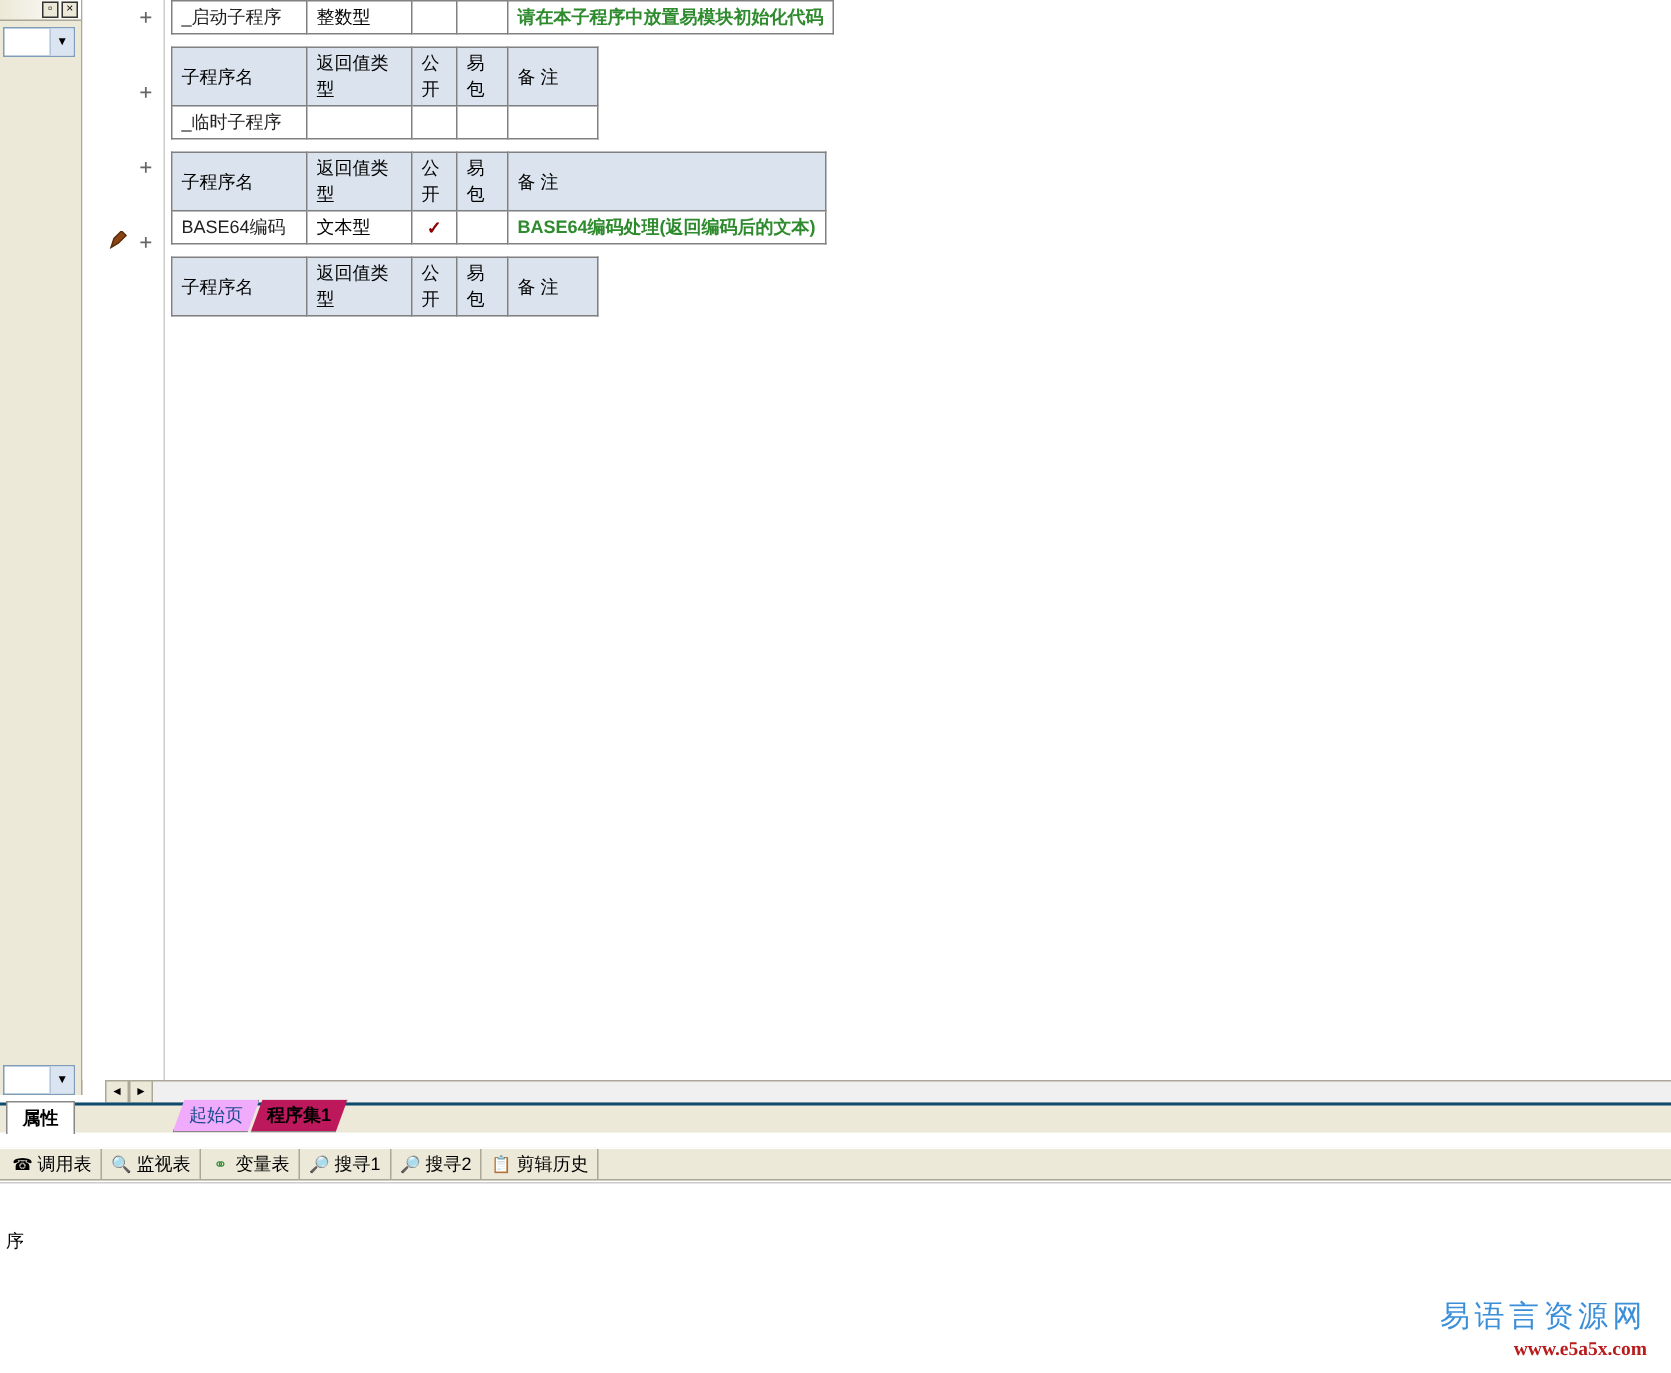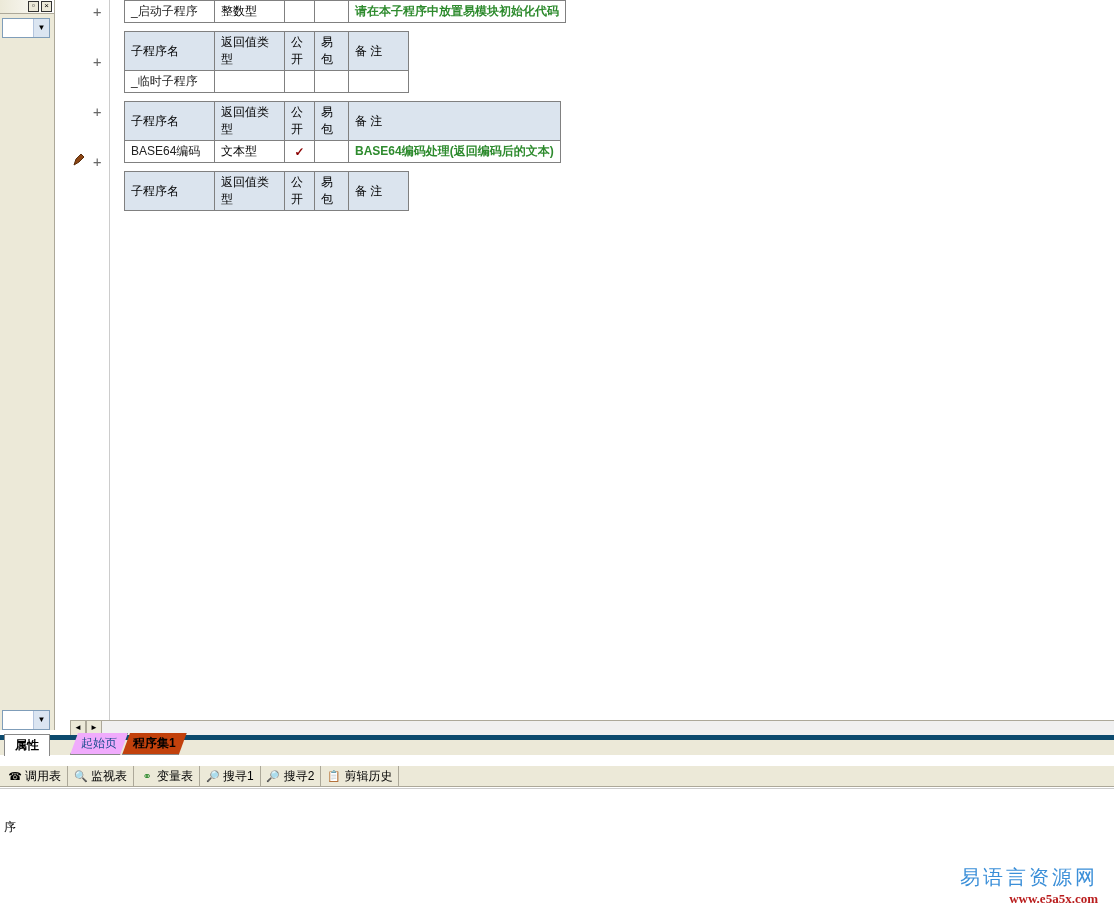--- a/index.html
+++ b/index.html
@@ -100,21 +100,21 @@
       top: 0;
       right: 0;
       height: 720px;
       background: #fff;
       overflow: hidden;
     }
     
     .sub-table {
       border-collapse: collapse;
       margin-bottom: 8px;
-      margin-left: 14px;
+      margin-left: 4px;
     }
     .sub-table.first-partial { margin-top: 0; }
     .sub-table th {
       background: #dbe4ee;
       border: 1px solid #808080;
       padding: 2px 6px;
       font-weight: normal;
       color: #000;
       text-align: left;
       height: 18px;
@@ -161,23 +161,24 @@
       border-bottom: 1px solid #aca899;
     }
     
     .tabs-row {
       position: absolute;
       left: 0;
       top: 735px;
       width: 100%;
       height: 20px;
       background: #ece9d8;
-      border-top: 5px solid #0c4a6e;
+      border-top: 2px solid #0c4a6e;
       display: flex;
       align-items: flex-end;
+      gap: 45px;
     }
     .side-tab {
       background: #fff;
       border: 1px solid #888;
       border-bottom: none;
       padding: 2px 10px;
       margin-left: 4px;
       font-weight: bold;
       border-radius: 0 0 0 0;
       position: relative;
@@ -191,21 +192,21 @@
     .e-tab {
       padding: 2px 10px;
       border: 1px solid #888;
       border-top: none;
       background: #f0abfc;
       position: relative;
       clip-path: polygon(8px 0, 100% 0, calc(100% - 8px) 100%, 0 100%);
       margin-right: -6px;
     }
     .e-tab.active {
-      background: #c2410c;
+      background: #be185d;
       font-weight: bold;
       z-index: 2;
     }
     .e-tab.inactive { color: #1a4d8f; }
     
     .bottom-toolbar {
       position: absolute;
       left: 0;
       top: 765px;
       width: 100%;

